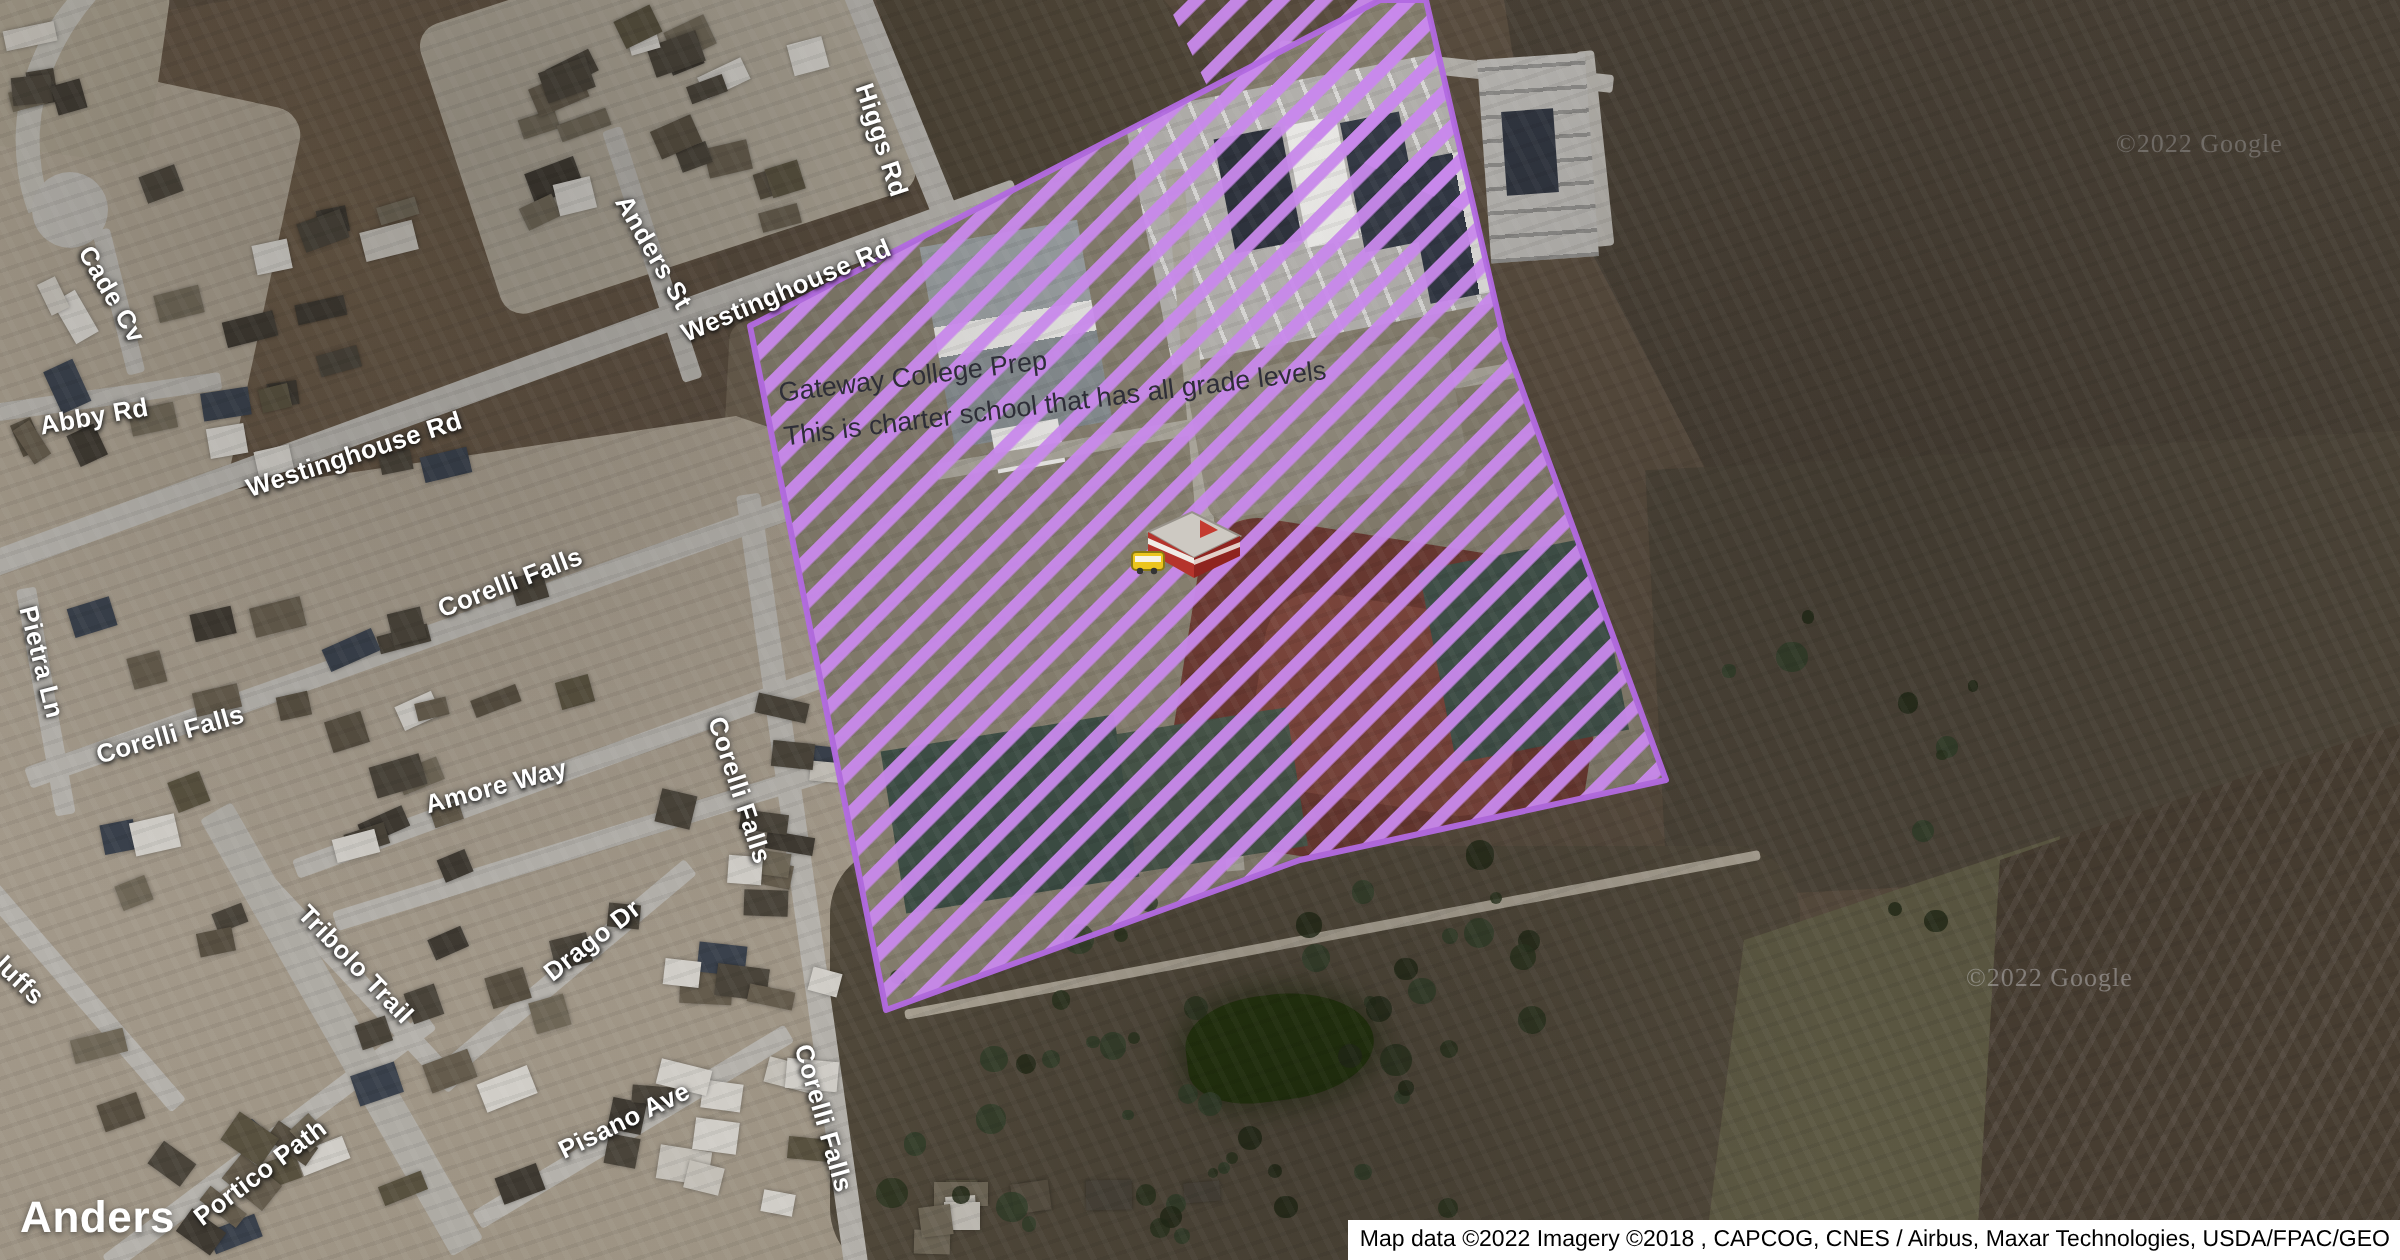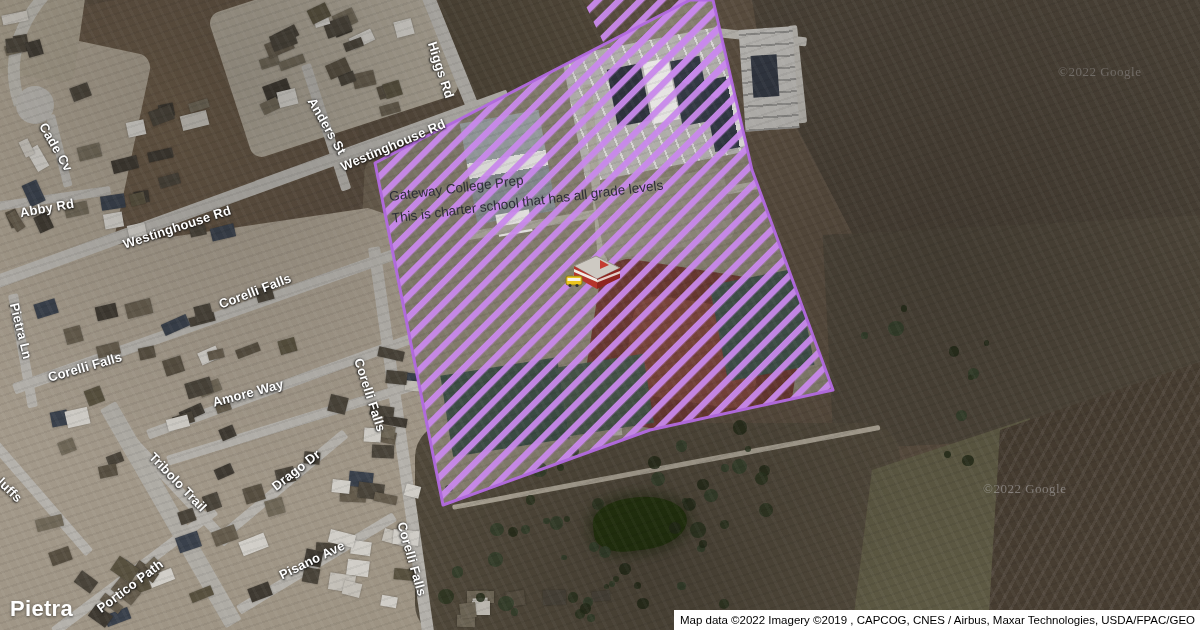--- a/index.html
+++ b/index.html
@@ -375,15 +375,15 @@
   <span class="lbl" style="left:10px;top:490px;transform:translate(-50%,-50%) rotate(44deg);">luffs</span>
 
   <div class="annotation">
     <div>Gateway College Prep</div>
     <div>This is charter school that has all grade levels</div>
   </div>
 
   <span class="watermark" style="left:1058px;top:64px;color:rgba(185,185,190,.35);">©2022 Google</span>
   <span class="watermark" style="left:983px;top:481px;color:rgba(215,215,220,.4);">©2022 Google</span>
 
-  <div id="google-logo">Pietra</div>
-  <div id="attribution">Map data ©2022 Imagery ©2019 , CAPCOG, CNES / Airbus, Maxar Technologies, USDA/FPAC/GEO</div>
+  <div id="google-logo">Anders</div>
+  <div id="attribution">Map data ©2022 Imagery ©2018 , CAPCOG, CNES / Airbus, Maxar Technologies, USDA/FPAC/GEO</div>
 </div>
 
 </body></html>

